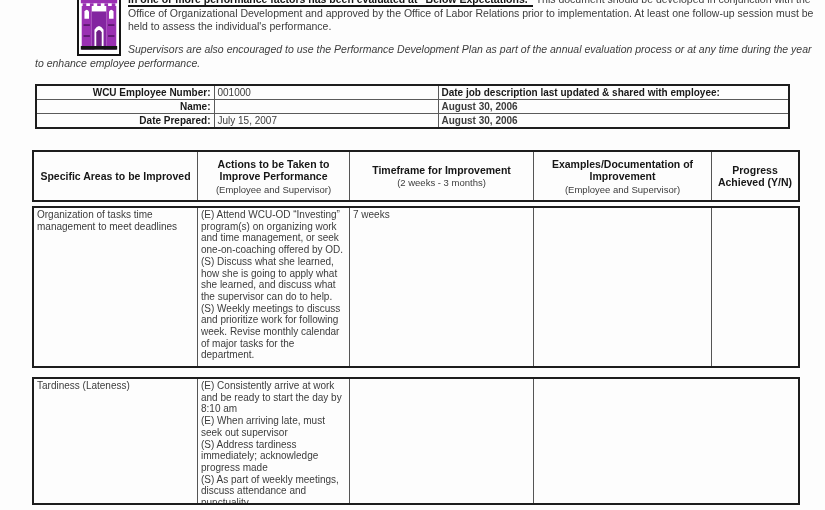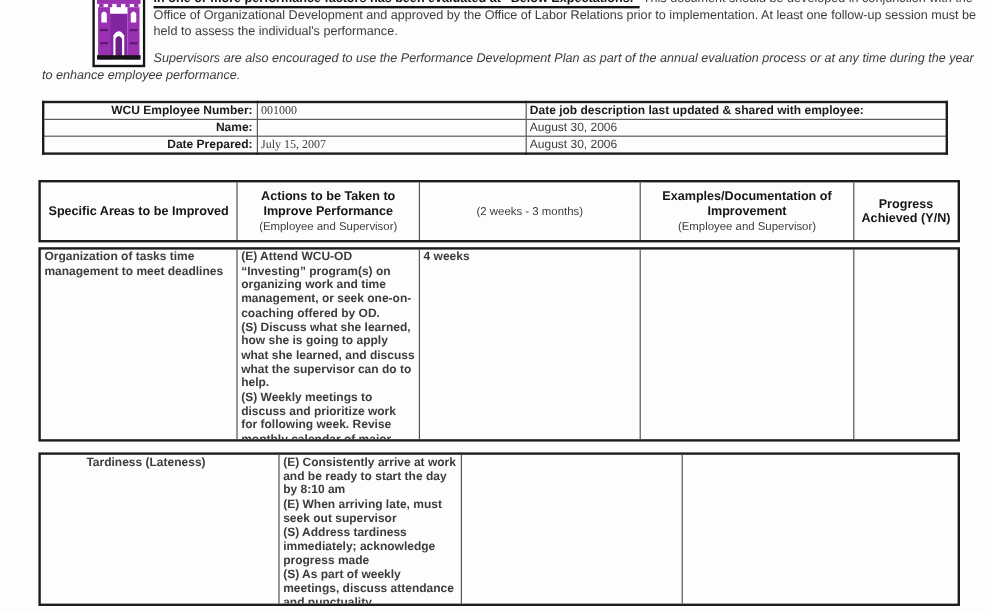--- a/index.html
+++ b/index.html
@@ -21,39 +21,39 @@
   .intro1 .bphrase{font-weight:bold;color:#151515;border-bottom:2px solid #151515;}
   .intro2{position:absolute;left:35px;top:43px;width:787px;margin:0;
           font-size:10.5px;line-height:13.5px;color:#3c3c3c;text-indent:93px;font-style:italic;}
 
   
   table.info{position:absolute;left:35px;top:84px;border-collapse:collapse;
              table-layout:fixed;border:2px solid #1d1d1d;}
   table.info td{border:1px solid #5a5a5a;height:13px;padding:0 3px;
                 font-size:10px;line-height:12px;overflow:hidden;white-space:nowrap;}
   td.lab{font-weight:bold;text-align:right;color:#191919;margin-top:28px;}
-  td.val{color:#3c3c3c;font-family:Liberation Serif, serif;}
+  td.val{color:#3c3c3c;}
   td.rb{font-weight:bold;color:#191919;border:2px solid #1d1d1d;}
-  td.rv{color:#3c3c3c;}
+  td.rv{color:#3c3c3c;font-weight:bold;}
 
   
   .ptable{position:absolute;left:32px;width:768px;display:grid;
           grid-template-columns:164px 152px 184px 178px 86px;
           border:2px solid #1d1d1d;box-sizing:border-box;background:#fdfdfd;}
   .ptable > div{border-right:1px solid #555;box-sizing:border-box;overflow:hidden;}
   .ptable > div:last-child{border-right:none;}
   .phead{top:150px;height:52px;}
   .phead > div{display:flex;flex-direction:column;justify-content:center;
                align-items:center;text-align:center;padding:1px 2px;}
   .ht{font-weight:bold;font-size:10.5px;line-height:12.5px;color:#161616;}
   .hs{font-size:9.5px;line-height:11px;color:#3c3c3c;margin-top:1px;}
   .prow1{top:206px;height:162px;}
-  .prow2{top:377px;height:128px;padding-left:35px;}
+  .prow2{top:377px;height:128px;}
   .prow1 > div,.prow2 > div{padding:1px 3px;font-size:10px;line-height:11.7px;
-         color:#3c3c3c;white-space:pre-line;text-align:left;font-weight:bold;}
+         color:#3c3c3c;white-space:pre-line;text-align:left;}
 </style>
 </head>
 <body>
 
 <div class="page">
 
   <div class="logo">
     <svg viewBox="0 0 44 60">
       <rect x="0" y="0" width="44" height="60" fill="#ffffff"></rect>
       <rect x="2" y="0" width="40" height="5" fill="#9a30b2"></rect>
@@ -109,37 +109,38 @@
 
   <div class="ptable phead">
     <div>
       <div class="ht">Specific Areas to be Improved</div>
     </div>
     <div>
       <div class="ht">Actions to be Taken to Improve Performance</div>
       <div class="hs">(Employee and Supervisor)</div>
     </div>
     <div>
+      <div class="ht">Timeframe for Improvement</div>
       <div class="hs">(2 weeks - 3 months)</div>
     </div>
     <div>
       <div class="ht">Examples/Documentation of Improvement</div>
       <div class="hs">(Employee and Supervisor)</div>
     </div>
     <div>
       <div class="ht">Progress Achieved (Y/N)</div>
     </div>
   </div>
 
   <div class="ptable prow1">
     <div>Organization of tasks time management to meet deadlines</div>
     <div>(E)  Attend WCU-OD “Investing” program(s) on organizing work and time management, or seek one-on-coaching offered by OD.
 (S) Discuss what she learned, how she is going to apply what she learned, and discuss what the supervisor can do to help.
 (S) Weekly meetings to discuss and prioritize work for following week. Revise monthly calendar of major tasks for the department.</div>
-    <div>4 weeks</div>
+    <div>7 weeks</div>
     <div></div>
     <div></div>
   </div>
 
   <div class="ptable prow2">
     <div>Tardiness (Lateness)</div>
     <div>(E) Consistently arrive at work and be ready to start the day by 8:10 am
 (E) When arriving late, must seek out supervisor
 (S) Address tardiness immediately; acknowledge progress made
 (S) As part of weekly meetings, discuss attendance and punctuality.</div>

